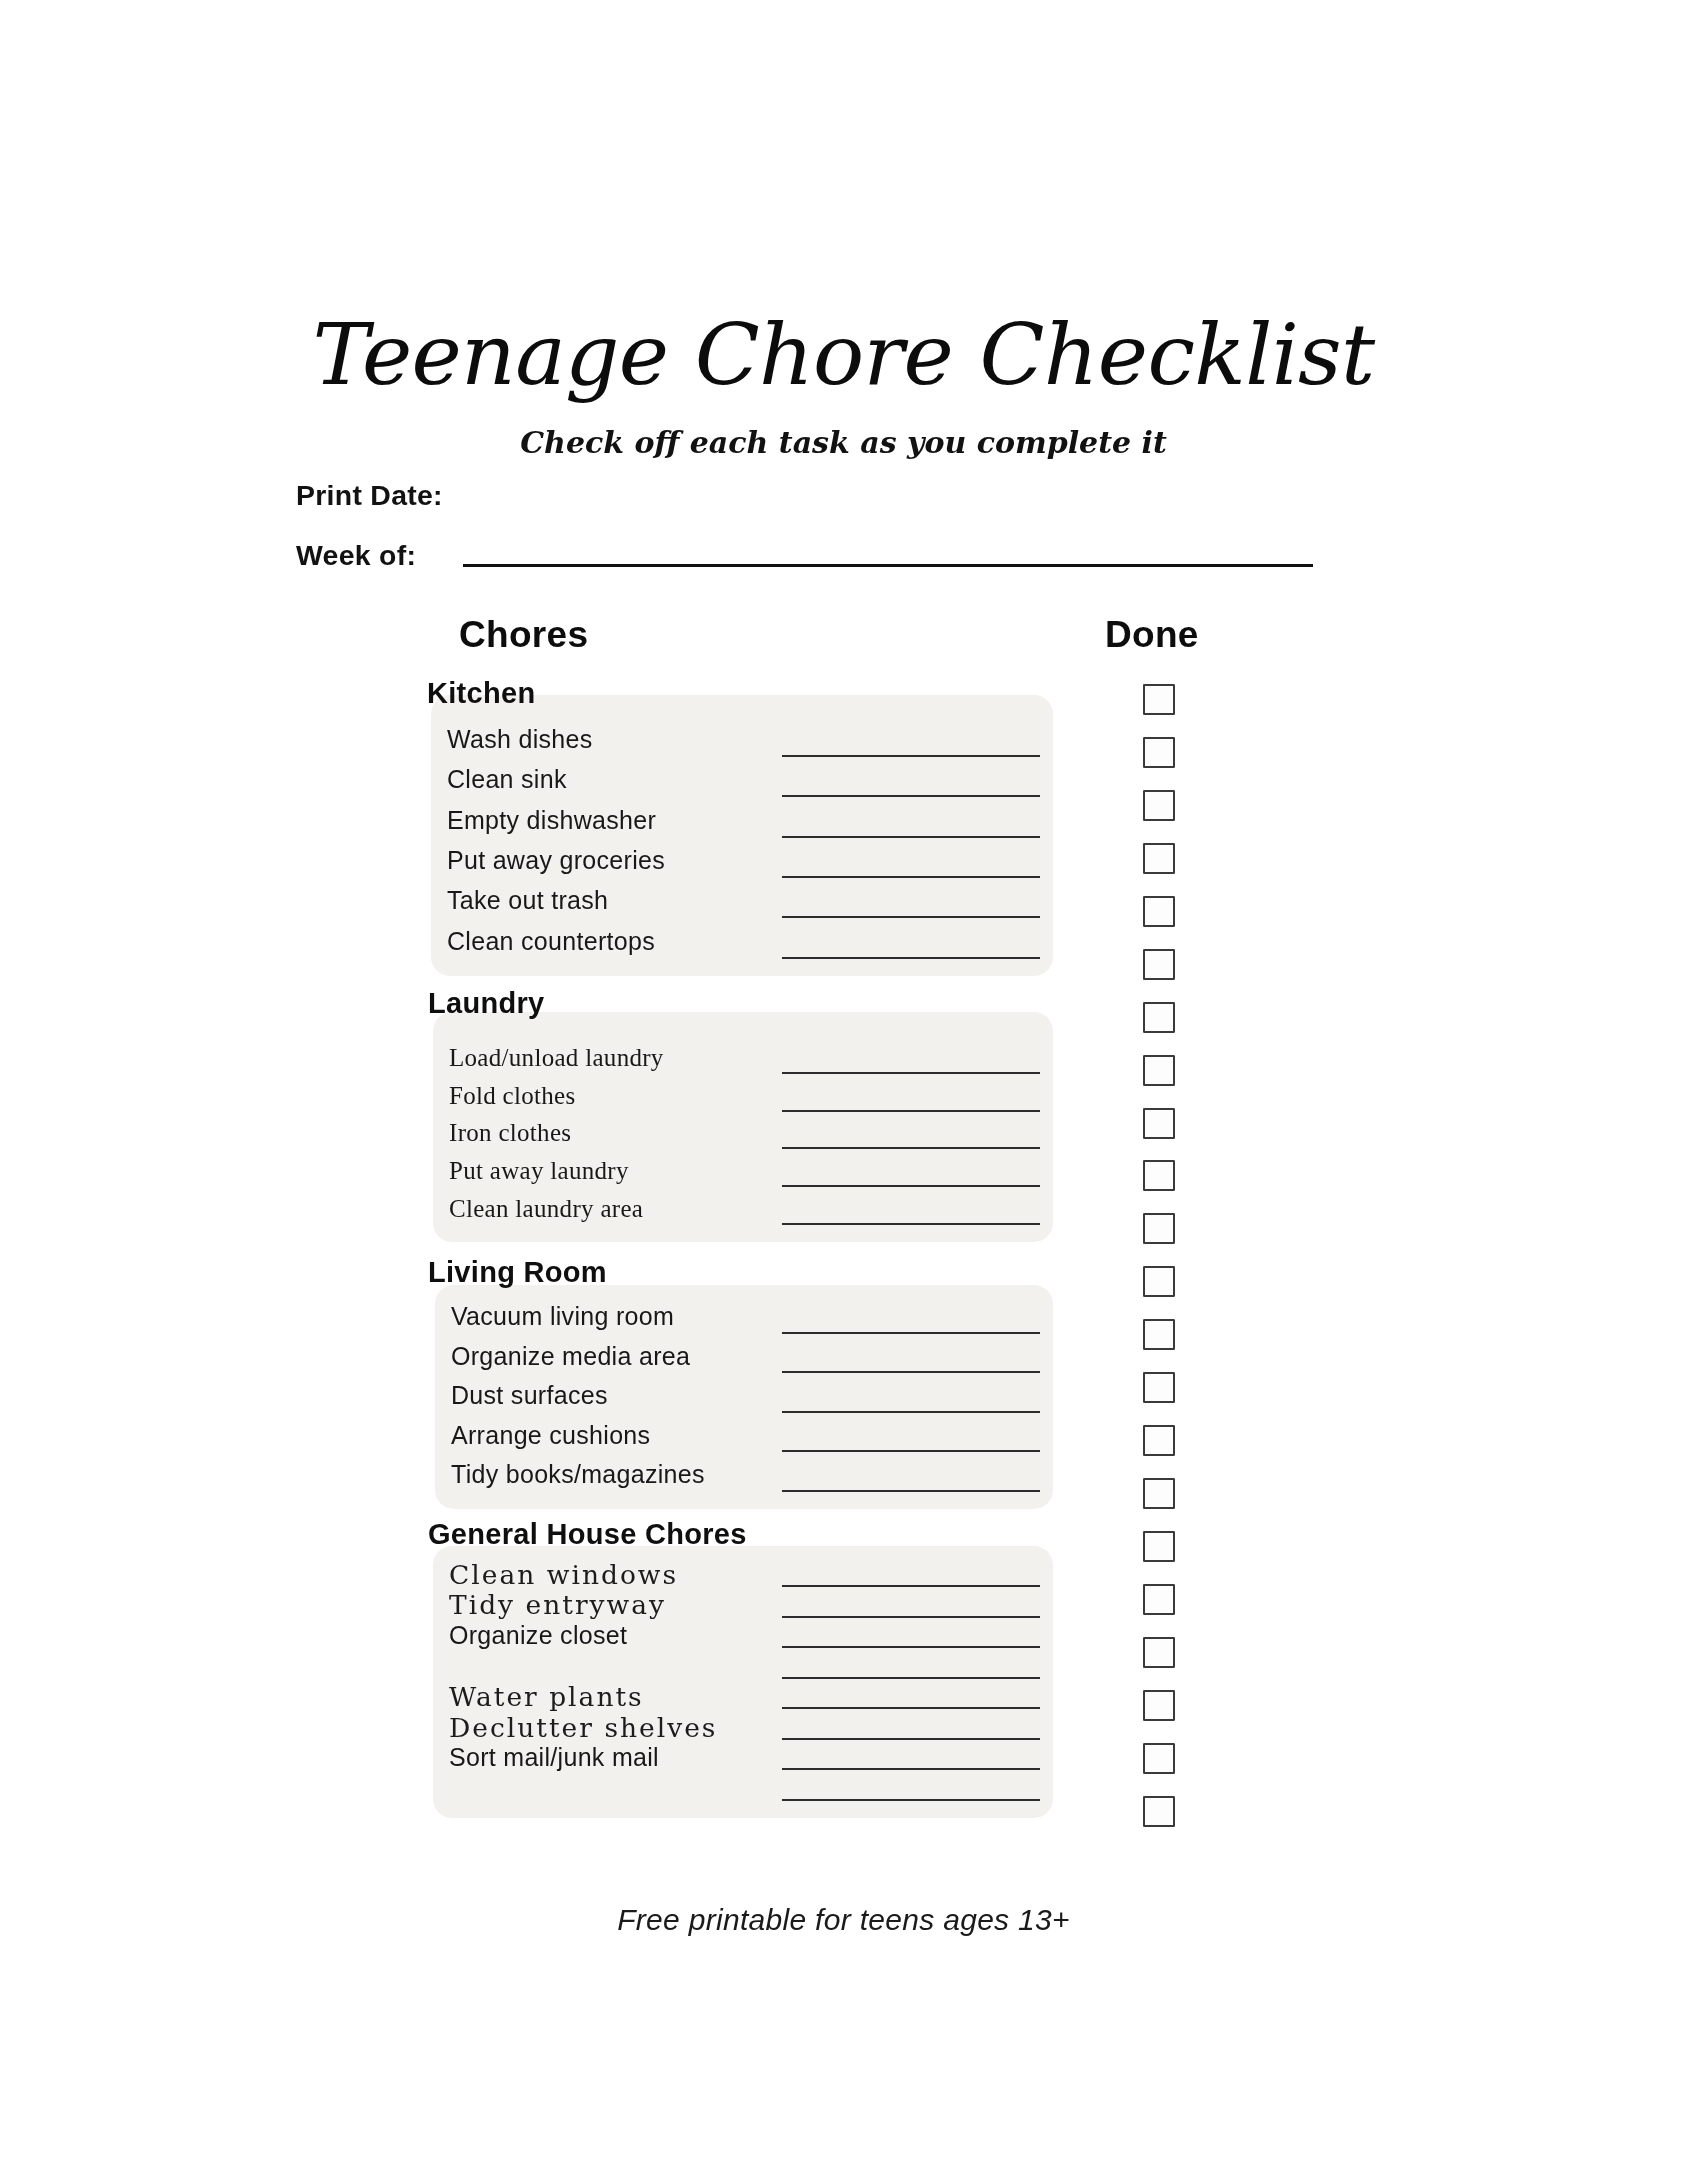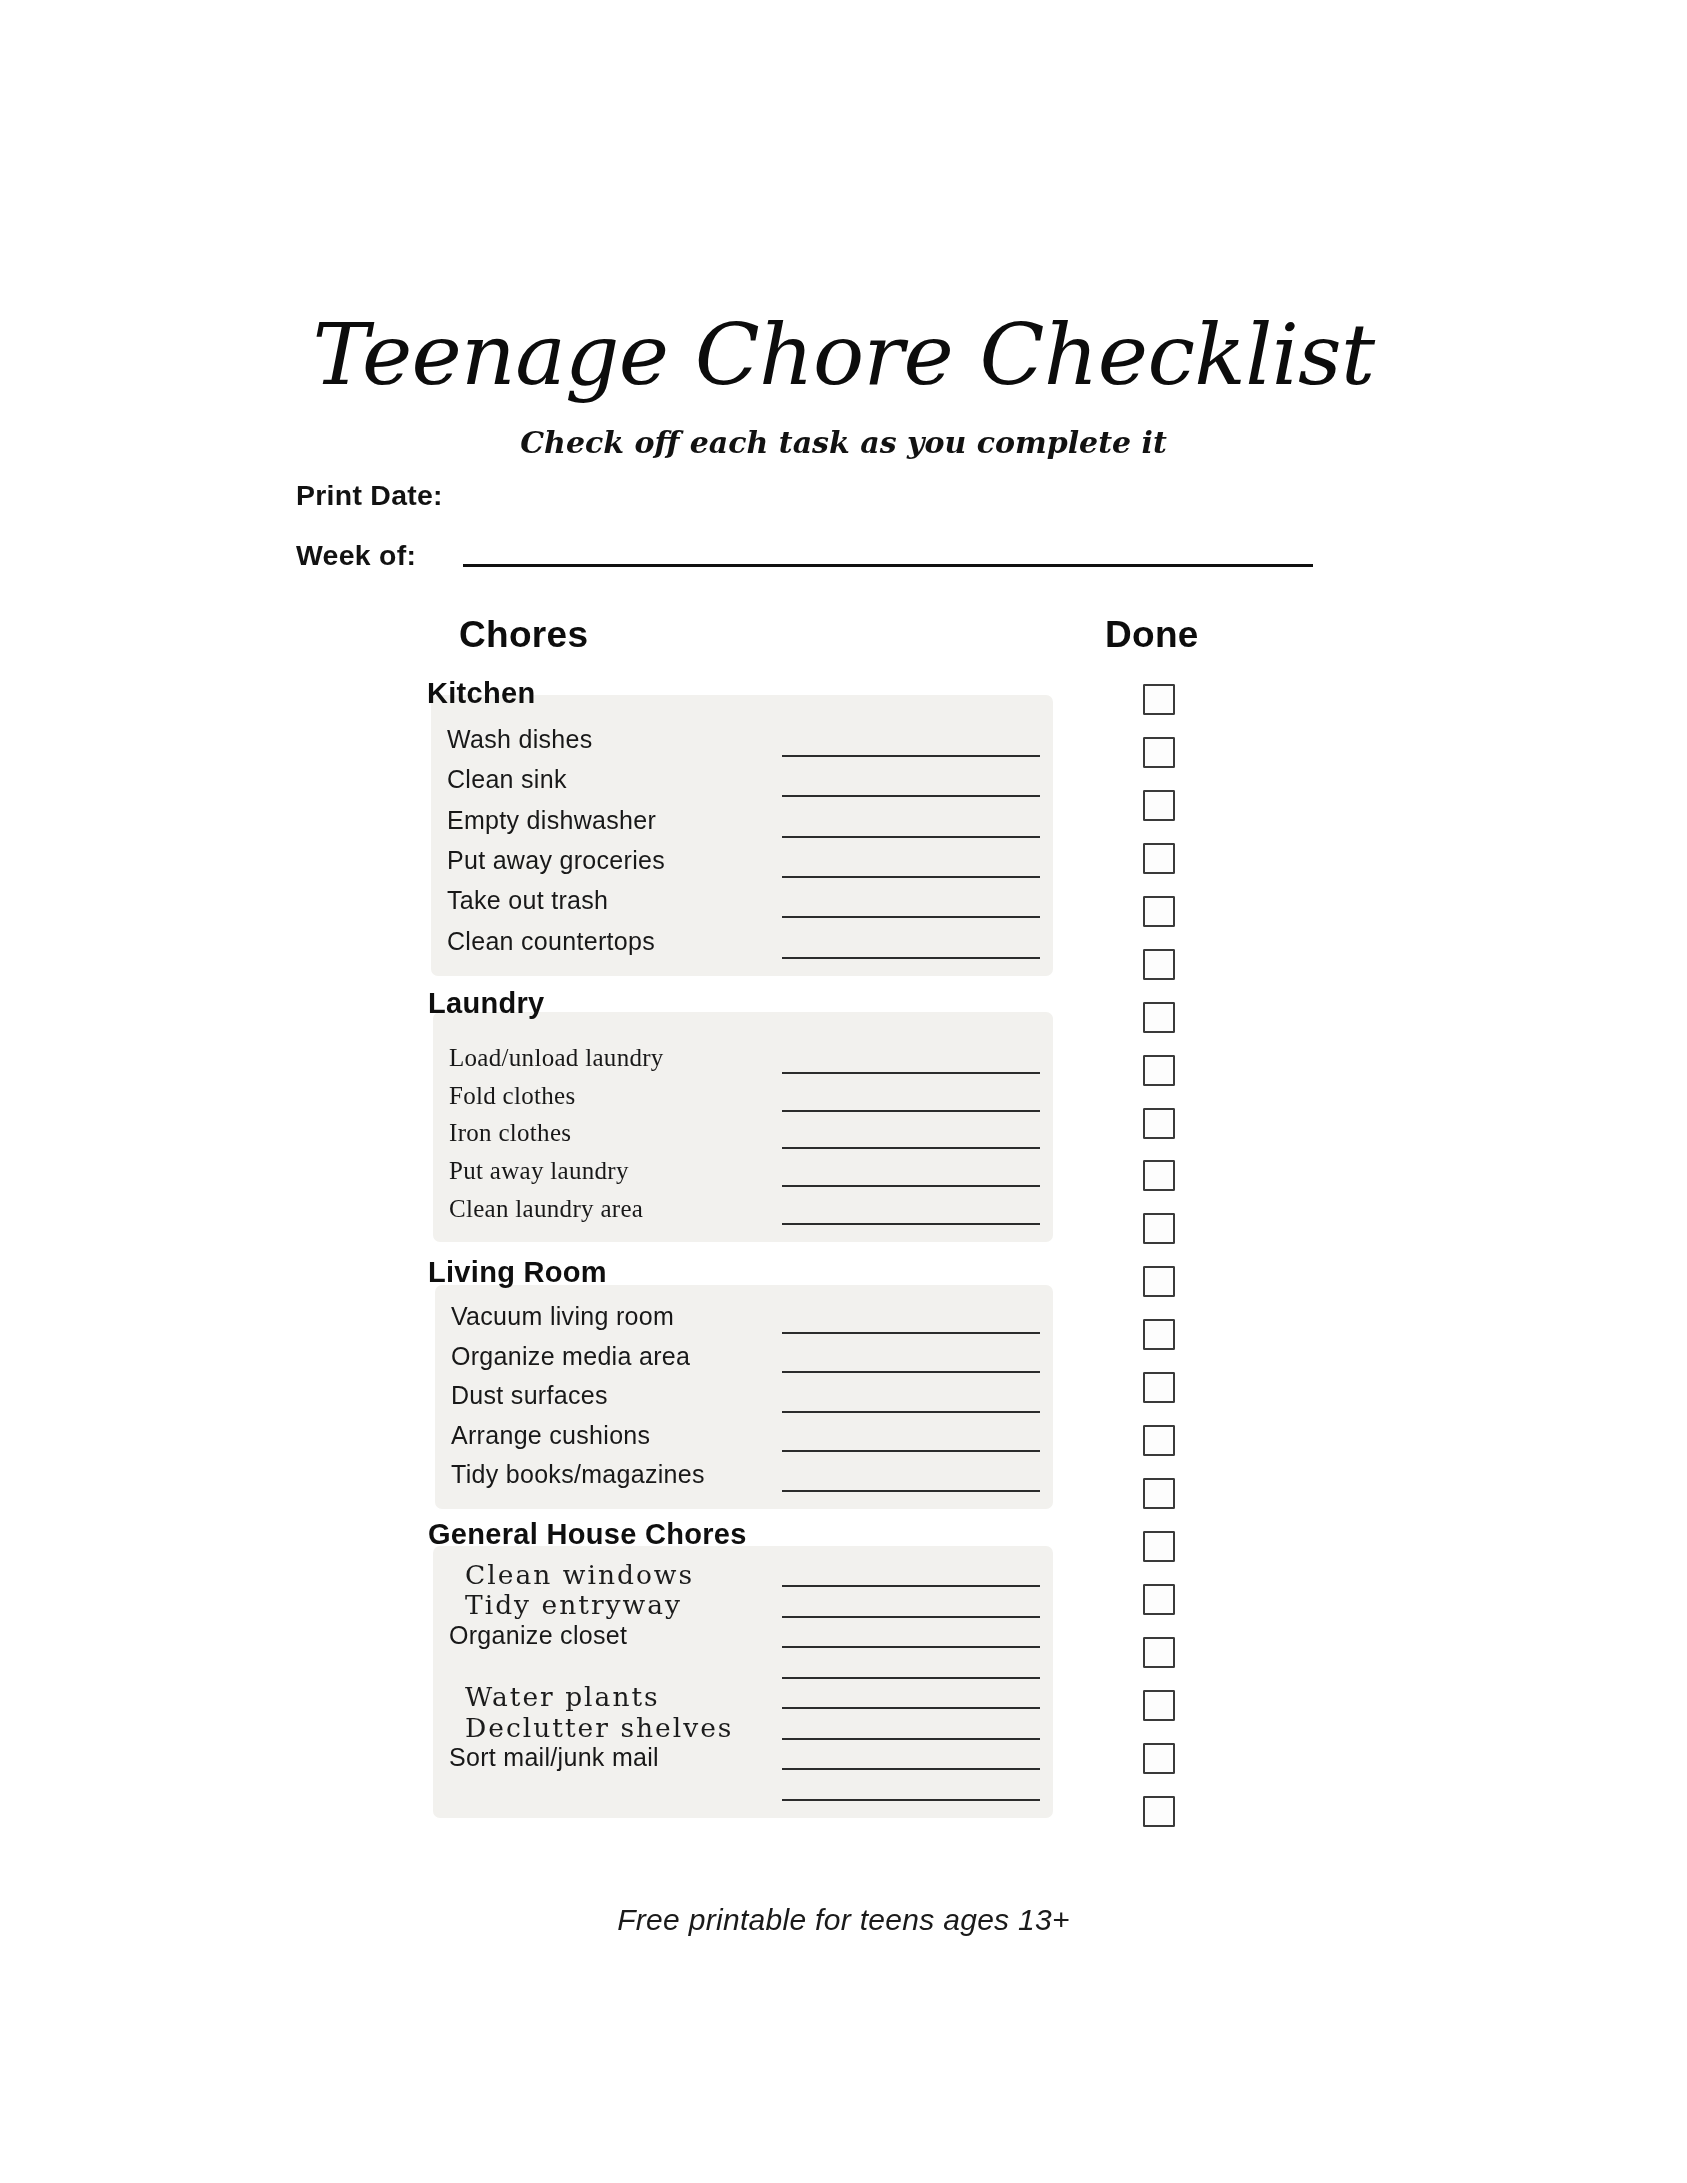--- a/index.html
+++ b/index.html
@@ -50,39 +50,39 @@
   }
   .section-label{
     position:absolute;
     font-weight:bold;font-size:29px;color:#0f0f0f;
     letter-spacing:0.3px;
     z-index:2;white-space:nowrap;
   }
   .card{
     position:absolute;
     background:var(--card-bg);
-    border-radius:7px;
+    border-radius:19px;
     box-sizing:border-box;
     display:flex;flex-direction:column;
     padding:20px 13.2px 14.6px 16px;
     z-index:1;
   }
   .row{
     flex:1 1 0;
     display:flex;justify-content:space-between;
     min-height:0;
   }
   .item-label{
     align-self:center;
     font-size:25px;letter-spacing:0.3px;color:#181818;
     white-space:nowrap;
   }
   .item-label.serif{
     font-family:"DejaVu Serif",serif;
-    font-size:26.5px;letter-spacing:2px;color:#1c1c1c;margin-left:16px;
+    font-size:26.5px;letter-spacing:2px;color:#1c1c1c;
   }
   .write-line{
     align-self:flex-end;
     width:258px;height:0;
     border-top:2px solid var(--line);
     margin-bottom:2.6px;
     flex:0 0 auto;
   }
   .checkbox{
     position:absolute;

